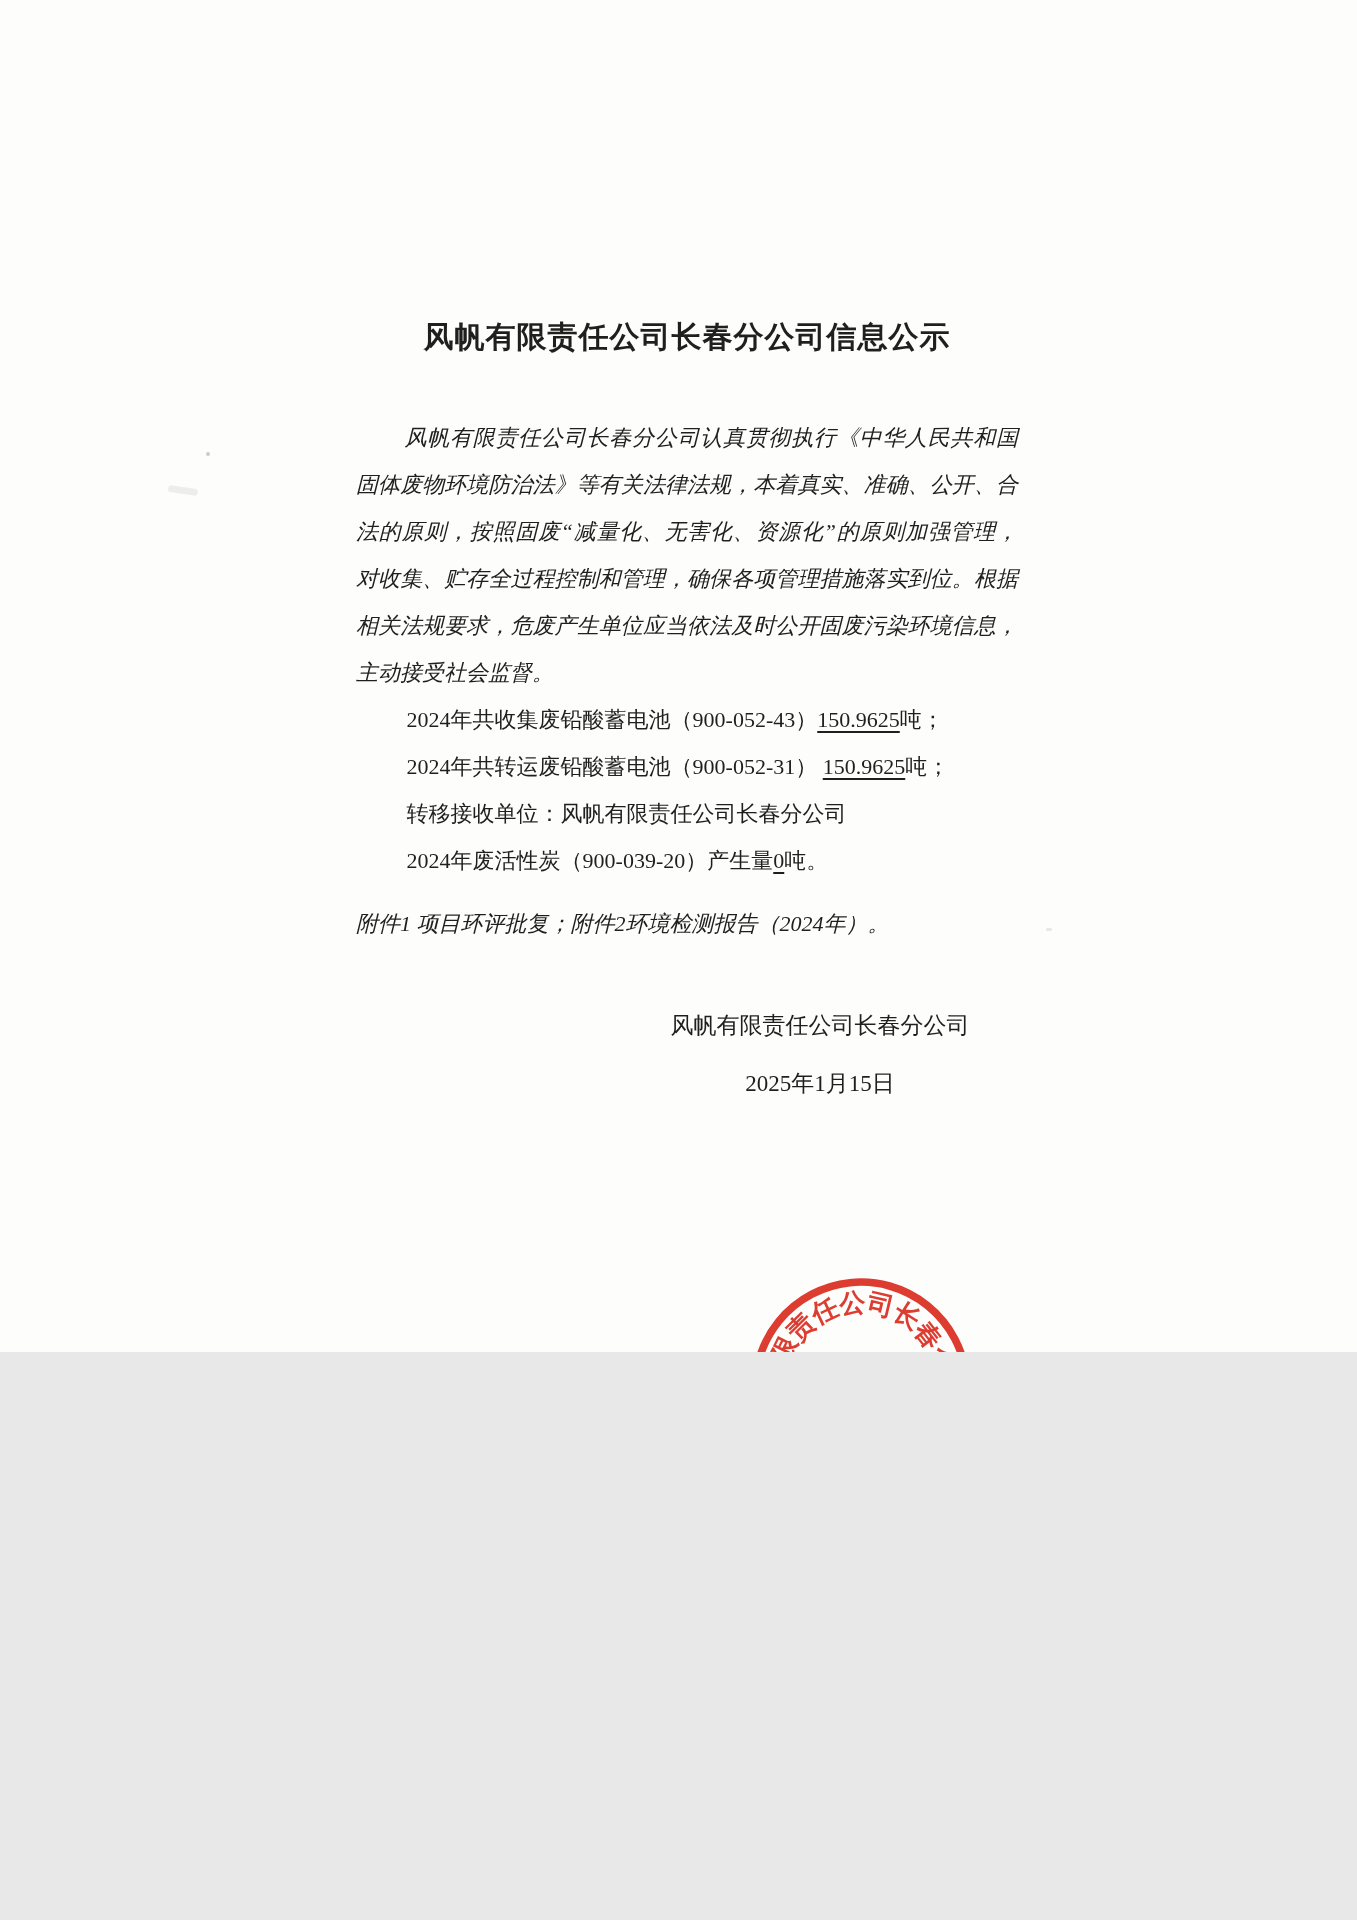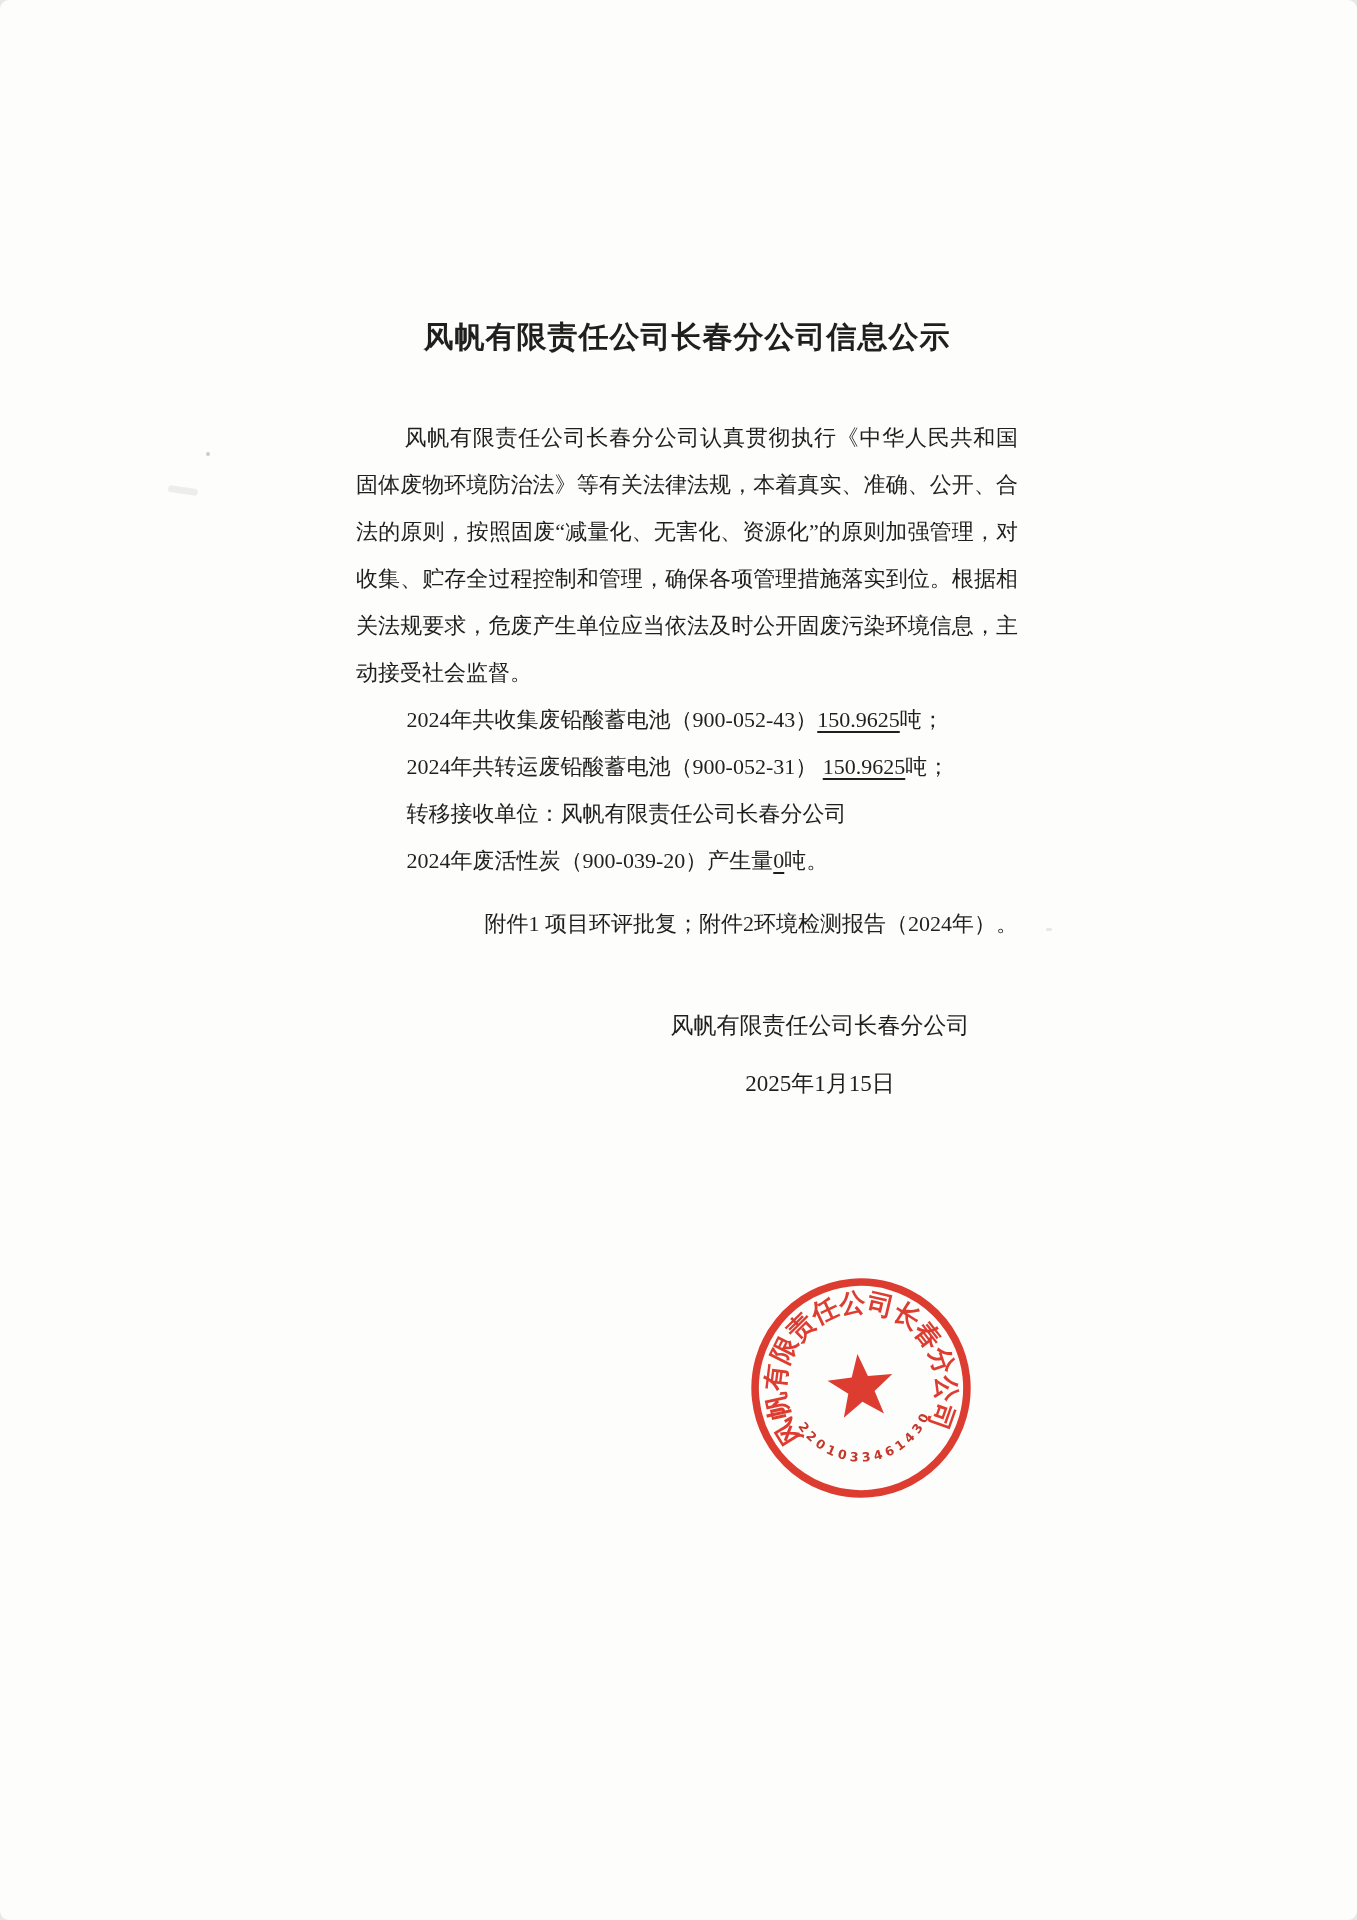--- a/index.html
+++ b/index.html
@@ -1,47 +1,46 @@
 <!DOCTYPE html>
 <html><head>
 <meta charset="utf-8">
 <style>
   html,body{margin:0;padding:0;background:#e8e8e8;}
   .page{
     position:relative;
-    width:1357px;height:1920px;
+    width:1357px;height:1352px;
     background:#fdfdfc;
     overflow:hidden;
     font-family:"Liberation Serif","DejaVu Serif",serif;
     color:#1f1f1f;
-    border-radius:9px;
   }
   .doc{
     position:absolute;
     left:356px;top:316px;width:662px;
     font-size:22px;line-height:47px;
     text-align:justify;
   }
   .title{
     font-size:30px;font-weight:bold;
     text-align:center;
     letter-spacing:1px;
     margin:0 0 56px 0;
     line-height:42px;
   }
-  .para{margin:0;}
+  .para{margin:0;font-style:italic;}
   .indent{text-indent:2.2em;}
   .items{padding-left:2.3em;}
   .item{white-space:nowrap;}
   .u{
     text-decoration:underline;
     text-underline-offset:4px;
     text-decoration-thickness:1.5px;
   }
-  .attach{margin-top:16px;text-align:right;}
+  .attach{margin-top:16px;text-align:left;}
   .sig{
     margin-top:54px;
     width:312px;
     margin-left:auto;
     margin-right:42px;
     text-align:center;
     font-size:23px;
     line-height:50px;
   }
   .sig .date{margin-top:8px;}

